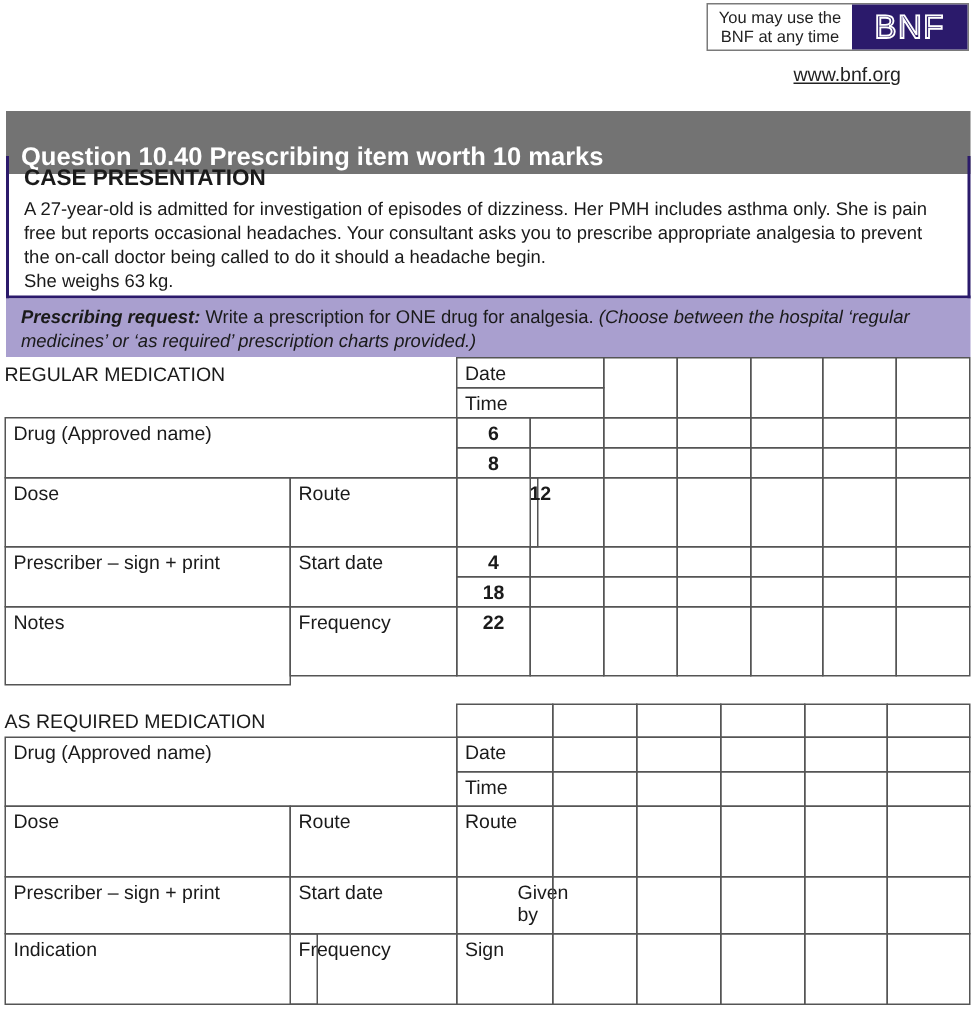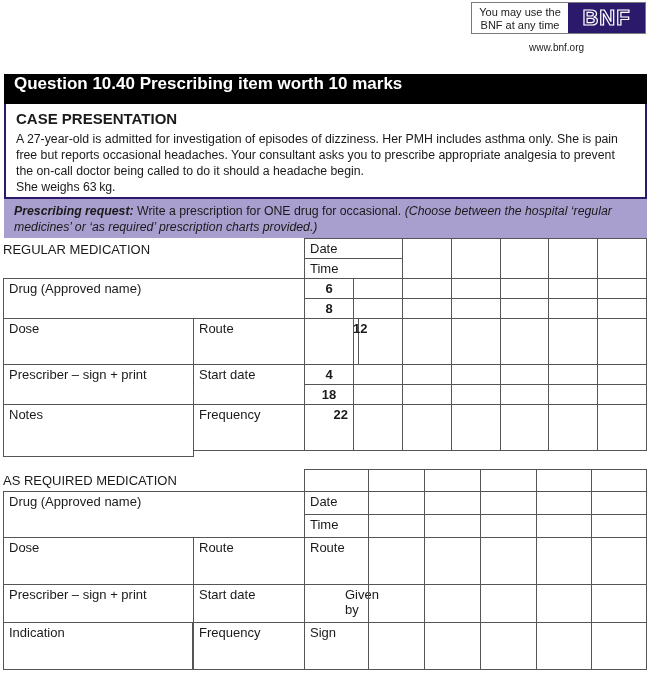--- a/index.html
+++ b/index.html
@@ -3,25 +3,25 @@
 <meta charset="utf-8">
 <style>
   * { box-sizing: border-box; margin: 0; padding: 0; }
   html, body { width: 650px; height: 673px; background: #ffffff; overflow: hidden; }
   body { position: relative; font-family: "Liberation Sans", sans-serif; color: #1a1a1a; }
 
   
   .bnf-badge { position: absolute; left: 471px; top: 2px; width: 175px; height: 32px; border: 1px solid #7a7a7a; display: flex; }
   .bnf-text { width: 96px; font-size: 11px; line-height: 13px; text-align: center; padding-top: 3px; color: #222; }
   .bnf-logo { flex: 1; background: #2b1a6b; display: flex; align-items: center; justify-content: center; }
-  .bnf-logo span { font-size: 22px; font-weight: bold; color: #2b1a6b; -webkit-text-stroke: 1.2px #ffffff; letter-spacing: 1px; line-height: 1; }
-  .bnf-url { position: absolute; left: 529px; top: 42px; font-size: 10px; color: #222; }
+  .bnf-logo span { font-size: 22px; font-weight: normal; color: #2b1a6b; -webkit-text-stroke: 1.2px #ffffff; letter-spacing: 1px; line-height: 1; }
+  .bnf-url { position: absolute; left: 529px; top: 42px; font-size: 13px; color: #222; text-decoration: underline; }
 
   
-  .q-header { position: absolute; left: 4px; top: 74px; width: 643px; height: 30px; background: #000000; color: #fff; font-weight: bold; font-size: 17px; padding: 0 10px; }
+  .q-header { position: absolute; left: 4px; top: 74px; width: 643px; height: 30px; background: #737373; color: #fff; font-weight: bold; font-size: 17px; padding: 21px 10px; }
   .case-box { position: absolute; left: 4px; top: 104px; width: 643px; height: 95px; border: 2px solid #2b1a6b; border-top: none; padding: 6px 10px; }
   .case-title { font-weight: bold; font-size: 15px; margin-bottom: 4px; }
   .case-body { font-size: 12.3px; line-height: 16px; }
 
   .request { position: absolute; left: 4px; top: 199px; width: 643px; height: 39px; background: #a99fcf; font-size: 12.3px; line-height: 16px; padding: 4px 10px; }
   .request b { font-weight: bold; font-style: italic; }
   .request i { font-style: italic; }
 
   .section-label { position: absolute; font-size: 13px; }
 
@@ -40,42 +40,42 @@
 </div>
 <div class="bnf-url">www.bnf.org</div>
 
 <div class="q-header">Question 10.40 Prescribing item worth 10 marks</div>
 <div class="case-box">
   <div class="case-title">CASE PRESENTATION</div>
   <div class="case-body">A 27-year-old is admitted for investigation of episodes of dizziness. Her PMH includes asthma only. She is pain free but reports occasional headaches. Your consultant asks you to prescribe appropriate analgesia to prevent the on-call doctor being called to do it should a headache begin.</div>
   <div class="case-body">She weighs 63 kg.</div>
 </div>
 <div class="request">
-  <b>Prescribing request:</b><span> Write a prescription for ONE drug for occasional. </span><i>(Choose between the hospital ‘regular medicines’ or ‘as required’ prescription charts provided.)</i>
+  <b>Prescribing request:</b><span> Write a prescription for ONE drug for analgesia. </span><i>(Choose between the hospital ‘regular medicines’ or ‘as required’ prescription charts provided.)</i>
 </div>
 
 <div class="section-label" style="left:3px;top:242px;">REGULAR MEDICATION</div>
 <div id="regular">
 
   <div class="cell" style="left:304px;top:238px;width:99px;height:21px;">Date</div>
   <div class="cell" style="left:304px;top:258px;width:99px;height:21px;">Time</div>
   <div class="cell" style="left:3px;top:278px;width:302px;height:41px;">Drug (Approved name)</div>
   <div class="cell" style="left:3px;top:318px;width:191px;height:47px;">Dose</div>
   <div class="cell" style="left:193px;top:318px;width:112px;height:47px;">Route</div>
   <div class="cell" style="left:3px;top:364px;width:191px;height:41px;">Prescriber – sign + print</div>
   <div class="cell" style="left:193px;top:364px;width:112px;height:41px;">Start date</div>
   <div class="cell" style="left:3px;top:404px;width:191px;height:53px;">Notes</div>
   <div class="cell" style="left:193px;top:404px;width:112px;height:47px;">Frequency</div>
 
   <div class="cell num" style="left:304px;top:278px;width:50px;height:21px;">6</div>
   <div class="cell num" style="left:304px;top:298px;width:50px;height:21px;">8</div>
   <div class="cell num" style="left:304px;top:318px;width:50px;height:47px;padding-left:48px;">12</div>
   <div class="cell num" style="left:304px;top:364px;width:50px;height:21px;">4</div>
   <div class="cell num" style="left:304px;top:384px;width:50px;height:21px;">18</div>
-  <div class="cell num" style="left:304px;top:404px;width:50px;height:47px;text-align:right;">22</div>
+  <div class="cell num" style="left:304px;top:404px;width:50px;height:47px;">22</div>
 <div class="cell" style="left: 402px; top: 238px; width: 50px; height: 41px;"></div>
     <div class="cell" style="left: 451px; top: 238px; width: 50px; height: 41px;"></div>
     <div class="cell" style="left: 500px; top: 238px; width: 49px; height: 41px;"></div>
     <div class="cell" style="left: 548px; top: 238px; width: 50px; height: 41px;"></div>
     <div class="cell" style="left: 597px; top: 238px; width: 50px; height: 41px;"></div>
     <div class="cell" style="left: 353px; top: 278px; width: 50px; height: 21px;"></div>
     <div class="cell" style="left: 402px; top: 278px; width: 50px; height: 21px;"></div>
     <div class="cell" style="left: 451px; top: 278px; width: 50px; height: 21px;"></div>
     <div class="cell" style="left: 500px; top: 278px; width: 49px; height: 21px;"></div>
     <div class="cell" style="left: 548px; top: 278px; width: 50px; height: 21px;"></div>
@@ -116,21 +116,21 @@
 <div id="asreq">
   <div class="cell" style="left:3px;top:491px;width:302px;height:47px;">Drug (Approved name)</div>
   <div class="cell" style="left:304px;top:491px;width:65px;height:24px;">Date</div>
   <div class="cell" style="left:304px;top:514px;width:65px;height:24px;">Time</div>
   <div class="cell" style="left:3px;top:537px;width:191px;height:48px;">Dose</div>
   <div class="cell" style="left:193px;top:537px;width:112px;height:48px;">Route</div>
   <div class="cell" style="left:304px;top:537px;width:65px;height:48px;">Route</div>
   <div class="cell" style="left:3px;top:584px;width:191px;height:39px;">Prescriber – sign + print</div>
   <div class="cell" style="left:193px;top:584px;width:112px;height:39px;">Start date</div>
   <div class="cell" style="left:304px;top:584px;width:65px;height:39px;padding-left:40px;">Given by</div>
-  <div class="cell" style="left:3px;top:622px;width:190px;height:48px;">Indication</div>
+  <div class="cell" style="left:3px;top:622px;width:209px;height:48px;">Indication</div>
   <div class="cell" style="left:193px;top:622px;width:112px;height:48px;">Frequency</div>
   <div class="cell" style="left:304px;top:622px;width:65px;height:48px;">Sign</div>
 <div class="cell" style="left: 304px; top: 469px; width: 65px; height: 23px;"></div>
     <div class="cell" style="left: 368px; top: 469px; width: 57px; height: 23px;"></div>
     <div class="cell" style="left: 424px; top: 469px; width: 57px; height: 23px;"></div>
     <div class="cell" style="left: 480px; top: 469px; width: 57px; height: 23px;"></div>
     <div class="cell" style="left: 536px; top: 469px; width: 56px; height: 23px;"></div>
     <div class="cell" style="left: 591px; top: 469px; width: 56px; height: 23px;"></div>
     <div class="cell" style="left: 368px; top: 491px; width: 57px; height: 24px;"></div>
     <div class="cell" style="left: 424px; top: 491px; width: 57px; height: 24px;"></div>

